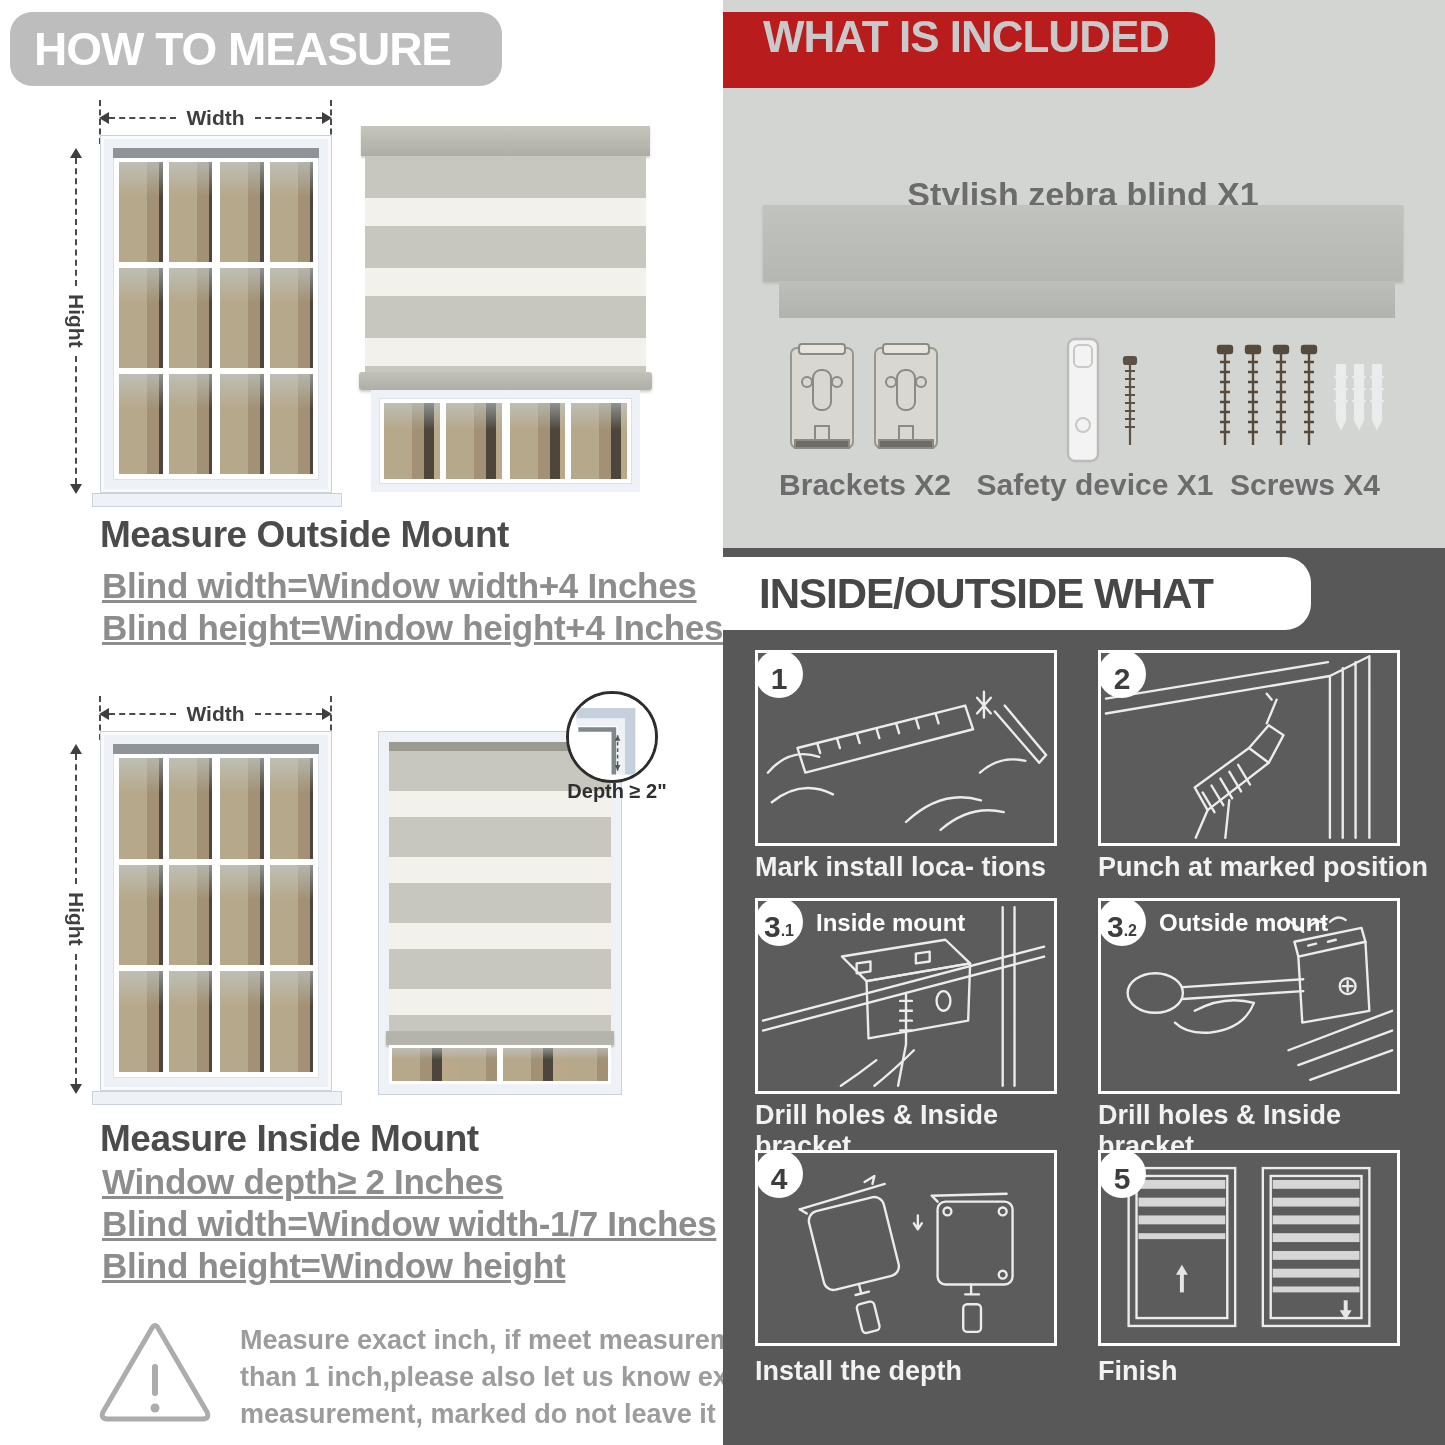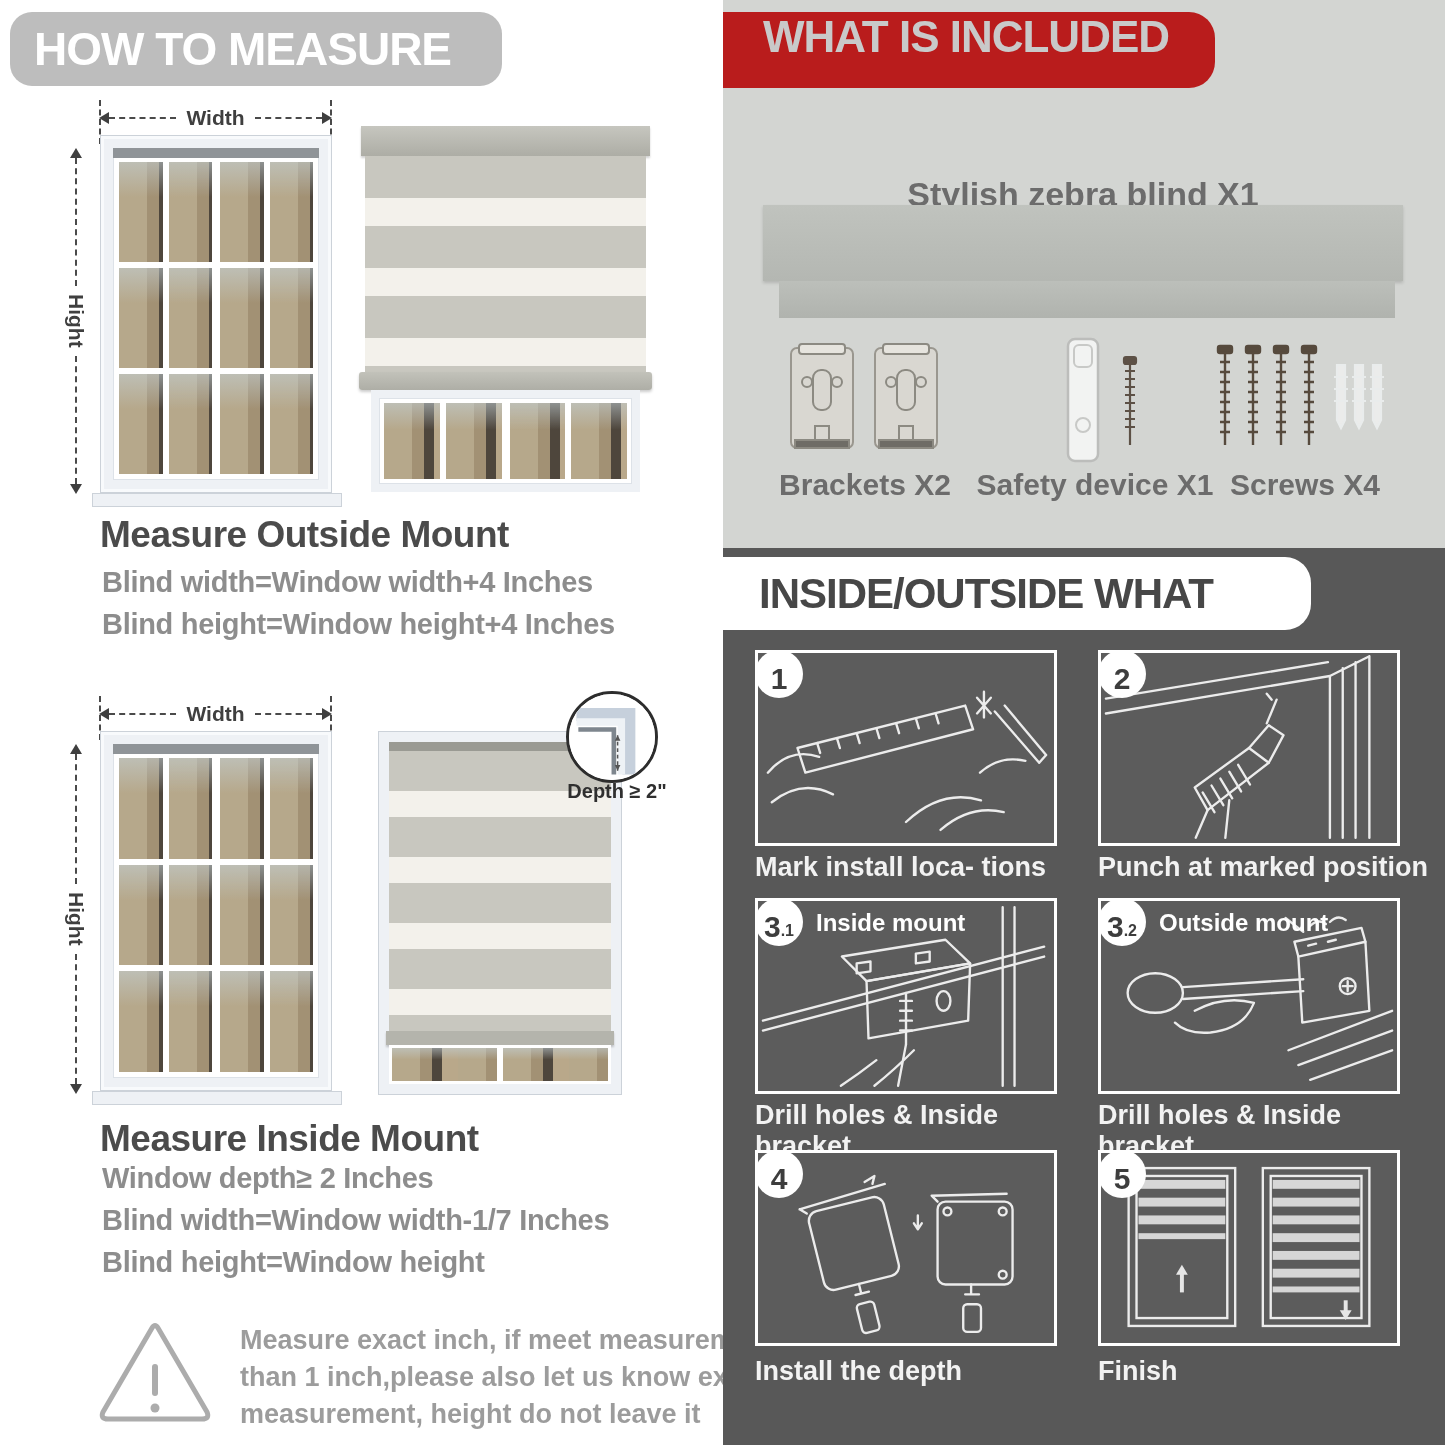--- a/index.html
+++ b/index.html
@@ -6,21 +6,21 @@
   .canvas{position:relative;width:1445px;height:1445px;background:#ffffff;overflow:hidden;
           font-family:"Liberation Sans",sans-serif;padding-left:40px;}
   .abs{position:absolute;}
 
   
   .howto-bar{left:10px;top:12px;width:492px;height:74px;background:#bdbdbd;border-radius:22px;
              display:flex;align-items:center;padding-left:24px;box-sizing:border-box;}
   .howto-bar span{color:#ffffff;font-weight:bold;font-size:46px;letter-spacing:-1px;}
 
   .sec-title{font-weight:bold;font-size:37px;color:#4b4b4b;letter-spacing:-0.5px;}
-  .sec-line{font-weight:bold;font-size:29px;color:#8d8d8d;letter-spacing:-0.3px;}
+  .sec-line{font-weight:bold;font-size:35px;color:#8d8d8d;letter-spacing:-0.3px;text-decoration:underline;}
 
   
   .harrow{display:flex;align-items:center;}
   .harrow .hl{flex:1;border-top:2px dashed #4a4a4a;height:0;}
   .ah-l{width:0;height:0;border-top:6px solid transparent;border-bottom:6px solid transparent;border-right:10px solid #3f3f3f;}
   .ah-r{width:0;height:0;border-top:6px solid transparent;border-bottom:6px solid transparent;border-left:10px solid #3f3f3f;}
   .harrow .lbl{margin:0 10px;font-weight:bold;font-size:21px;color:#3f3f3f;}
   .varrow{display:flex;flex-direction:column;align-items:center;}
   .varrow .vl{flex:1;border-left:2px dashed #4a4a4a;width:0;}
   .ah-u{width:0;height:0;border-left:6px solid transparent;border-right:6px solid transparent;border-bottom:10px solid #3f3f3f;}
@@ -230,21 +230,21 @@
   <div class="abs sec-line" style="left:102px;top:1246px;">Blind height=Window height</div>
 
   <svg class="abs" style="left:95px;top:1316px;" width="120" height="110" viewBox="0 0 120 110">
     <path d="M57 12 Q60 7 63 12 L112 96 Q115 103 107 103 L13 103 Q5 103 8 96 Z" fill="none" stroke="#acacac" stroke-width="5" stroke-linejoin="round"></path>
     <rect x="57" y="48" width="6" height="32" rx="3" fill="#acacac"></rect>
     <circle cx="60" cy="92" r="4.5" fill="#acacac"></circle>
   </svg>
   <div class="abs warn-text" style="left:240px;top:1322px;">
     <div>Measure exact inch, if meet measurement less</div>
     <div>than 1 inch,please also let us know exact</div>
-    <div>measurement, height do not leave it</div>
+    <div>measurement, marked do not leave it</div>
   </div>
 
   <div class="abs right-top"></div>
 
   <div class="abs included-box">
     <span>WHAT IS INCLUDED</span>
   </div>
 
   <div class="abs product-lbl" style="left:763px;top:140px;width:640px;margin-top:35px;">Stylish zebra blind X1</div>
 

